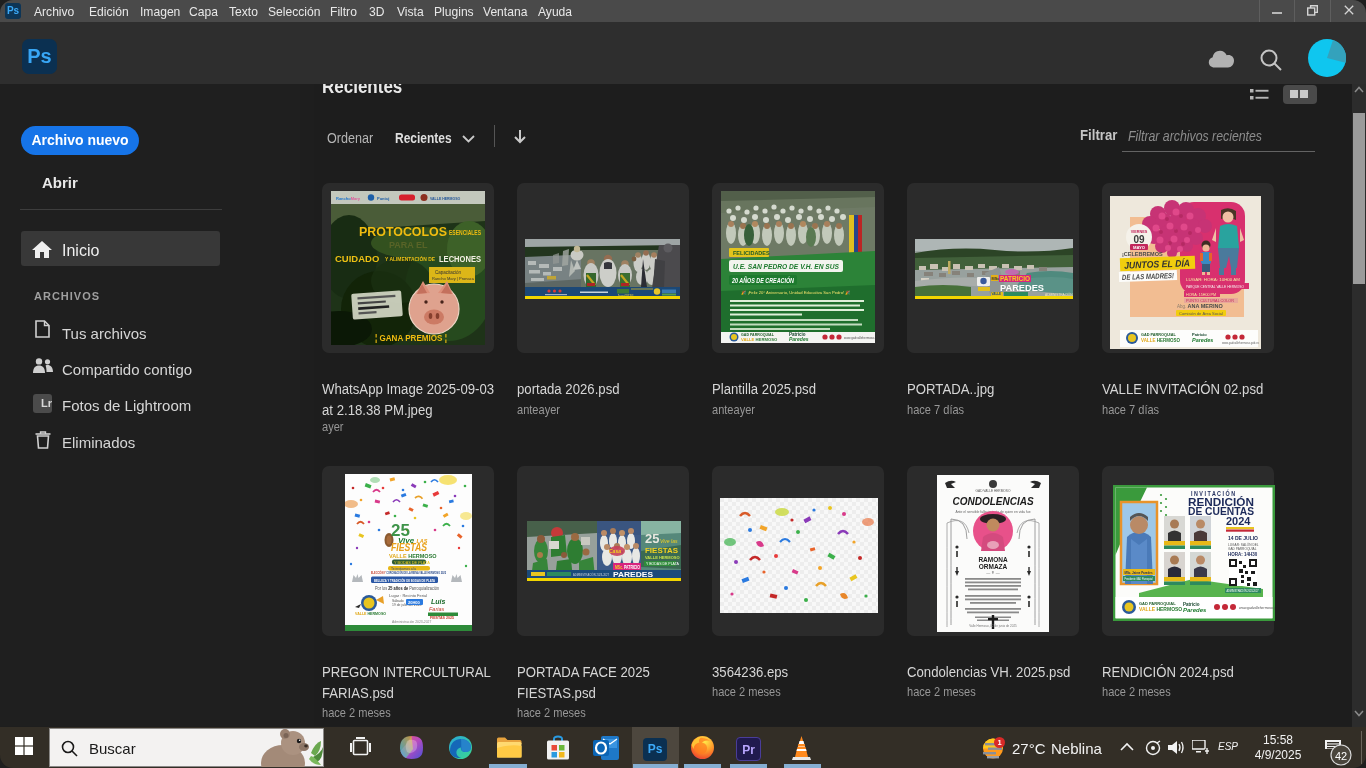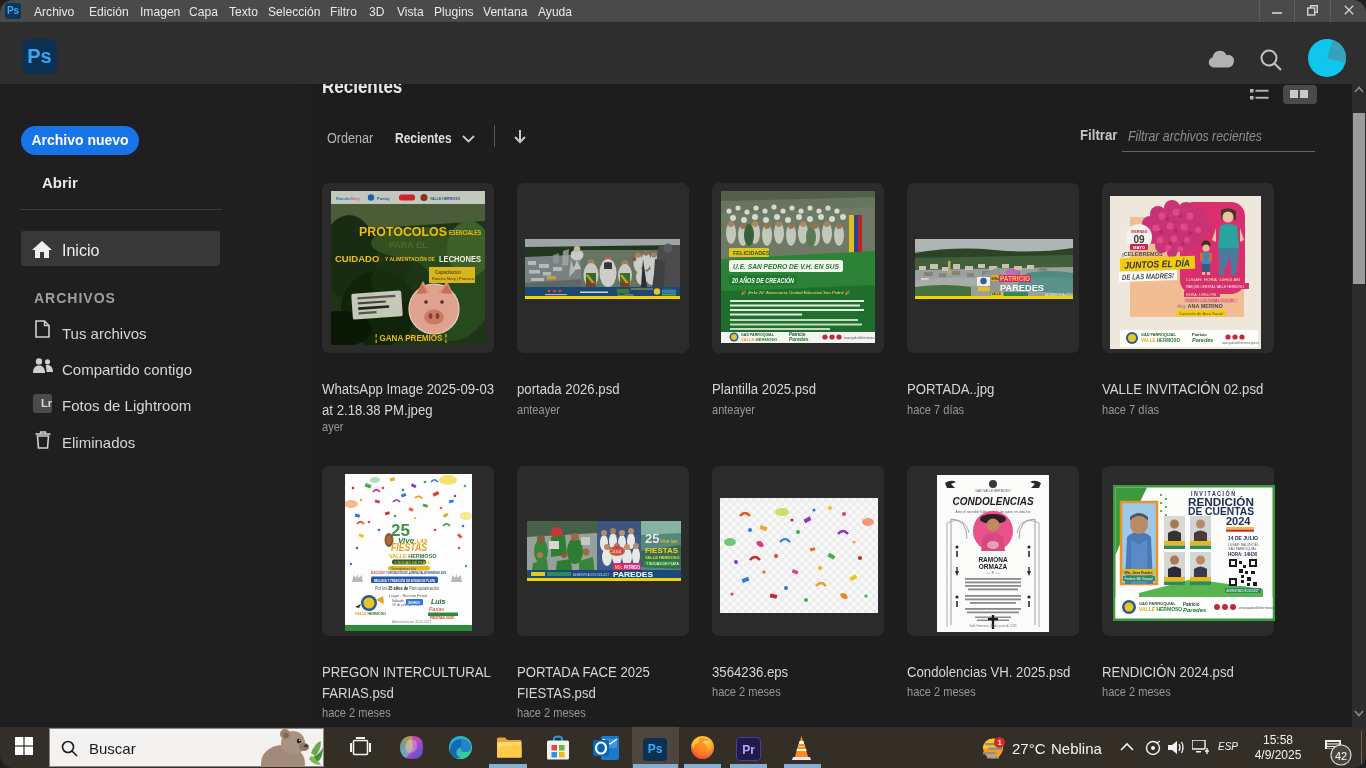--- a/index.html
+++ b/index.html
@@ -84,21 +84,21 @@
 
   <div class="abs" id="sidebar">
     <div class="abs" id="btnnew">Archivo nuevo</div>
     <div class="abs" style="left:42px;top:90px;color:#e9e9e9;font-size:15px;font-weight:bold;">Abrir</div>
     <div class="abs" style="left:20px;top:125px;width:202px;height:1px;background:#3d3d3d;"></div>
     <div class="abs" style="left:21px;top:147px;width:199px;height:35px;background:#383838;border-radius:3px;"></div>
     <svg class="abs" style="left:32px;top:157px" width="20" height="17" viewBox="0 0 20 17">
       <path d="M10 0 L20 9 L17 9 L17 17 L12 17 L12 11 L8 11 L8 17 L3 17 L3 9 L0 9 Z" fill="#efefef"></path>
     </svg>
     <div class="sideitem" style="top:158px;color:#efefef;font-size:16px;">Inicio</div>
-    <div class="abs" style="left:34px;top:206px;color:#9f9f9f;font-size:14px;font-weight:bold;letter-spacing:1px;">ARCHIVOS</div>
+    <div class="abs" style="left:34px;top:206px;color:#9f9f9f;font-size:11px;font-weight:bold;letter-spacing:1px;">ARCHIVOS</div>
 
     <svg class="abs" style="left:35px;top:236px" width="15" height="18" viewBox="0 0 15 18">
       <path d="M1 1 L9.5 1 L14 5.5 L14 17 L1 17 Z" fill="none" stroke="#cfcfcf" stroke-width="1.6"></path>
       <path d="M9.5 1 L9.5 5.5 L14 5.5" fill="none" stroke="#cfcfcf" stroke-width="1.4"></path>
     </svg>
     <div class="sideitem" style="top:241px;">Tus archivos</div>
 
     <svg class="abs" style="left:33px;top:274px" width="20" height="15" viewBox="0 0 20 15">
       <circle cx="6" cy="3.4" r="3.2" fill="#cfcfcf"></circle>
       <path d="M0 15 C0 10 2.5 7.6 6 7.6 C9.5 7.6 12 10 12 15 Z" fill="#cfcfcf"></path>

